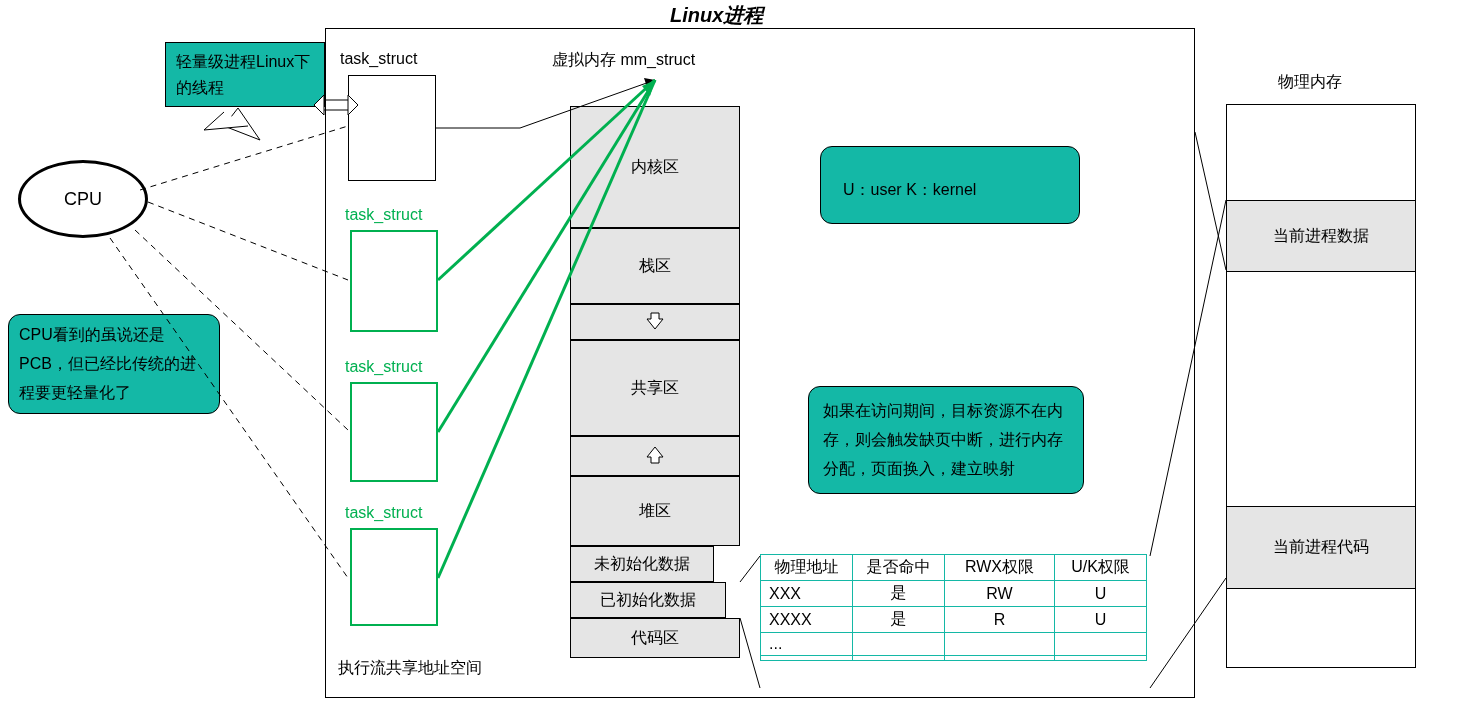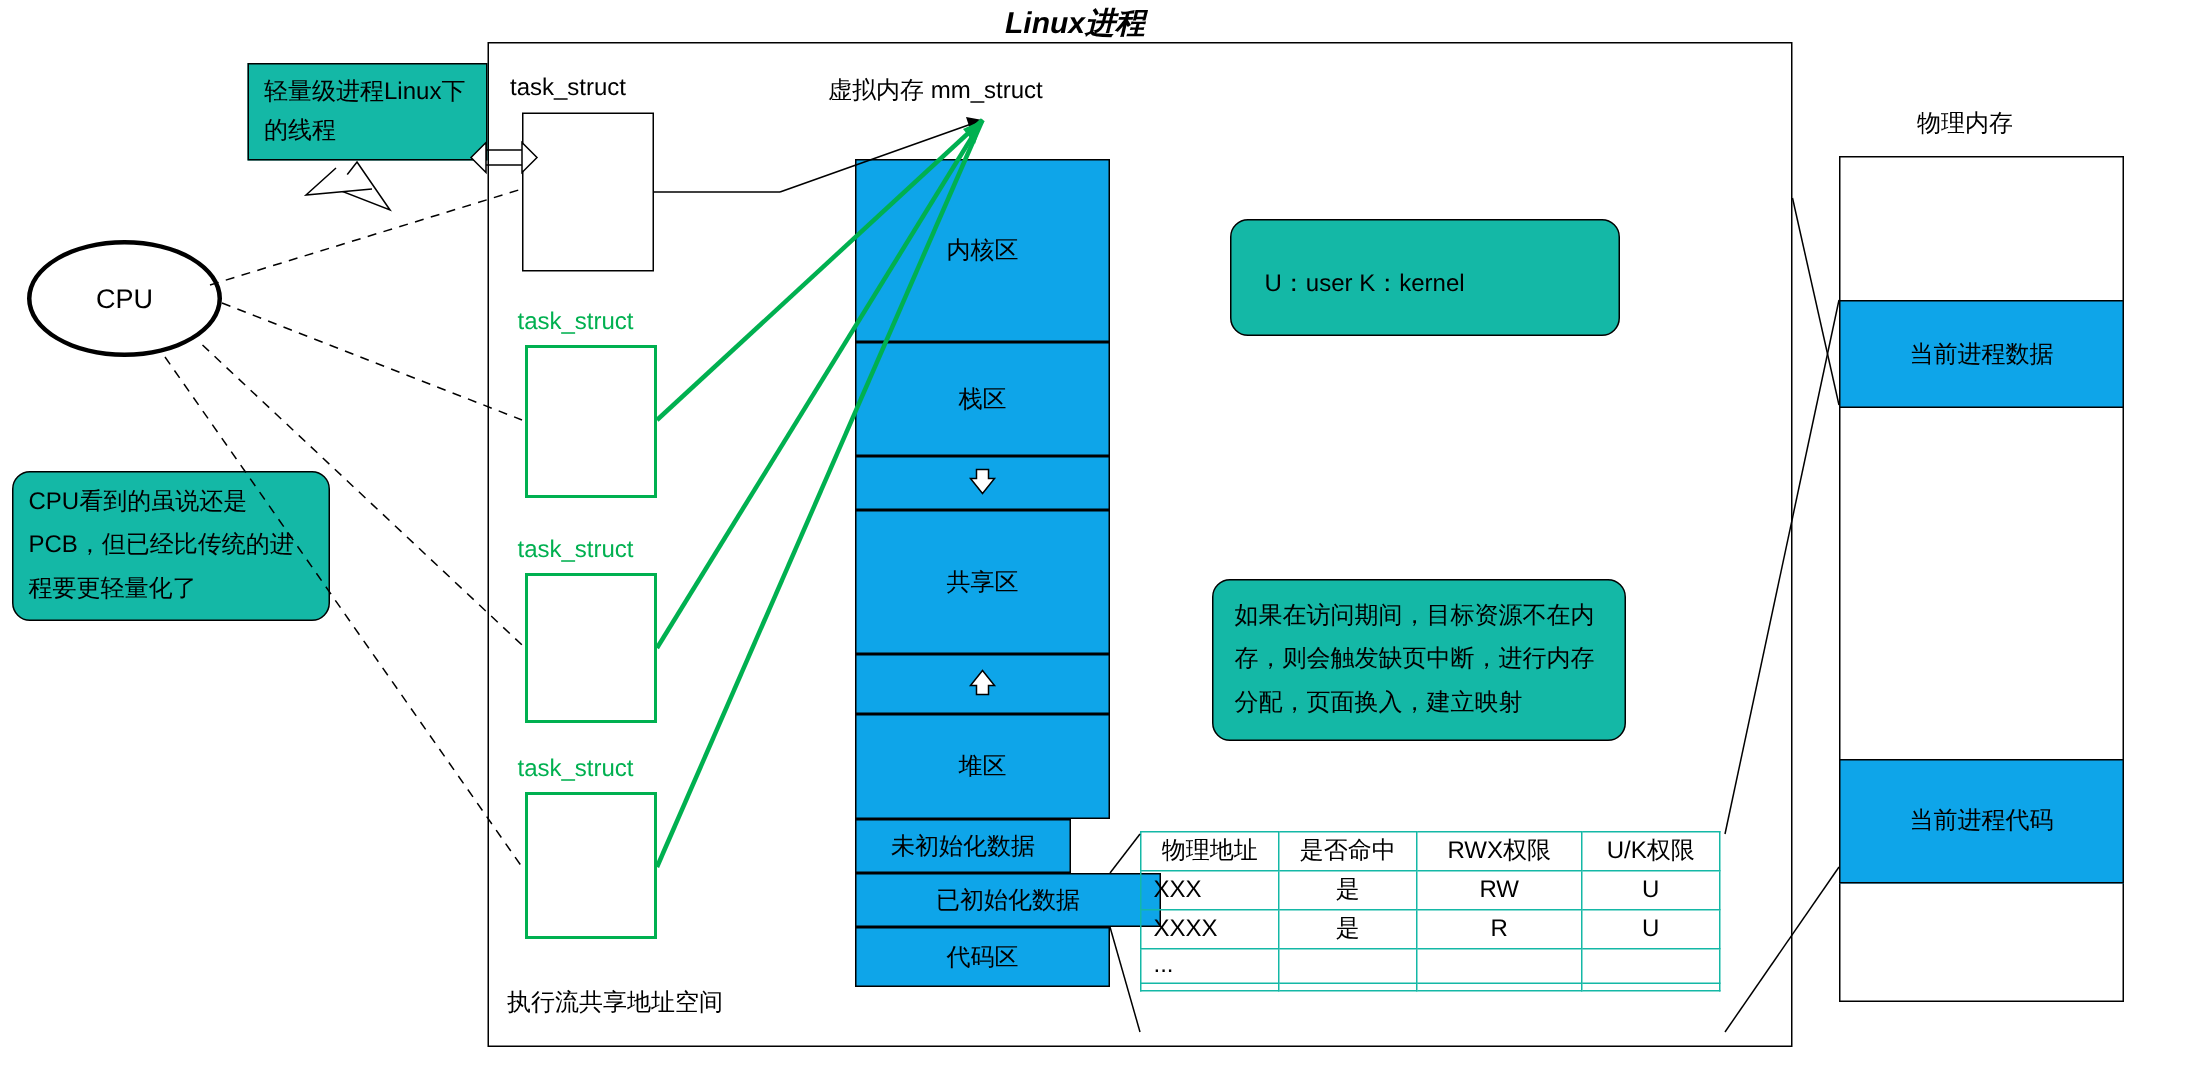--- a/index.html
+++ b/index.html
@@ -10,21 +10,21 @@
     font-size: 16px;
     background: #fff;
     width: 1457px;
     height: 711px;
     position: relative;
   }
   .abs { position: absolute; }
   .box-black { border: 1px solid #000; background: #fff; }
   .box-green { border: 2.5px solid #00b050; background: #fff; }
   .rounded { border-radius: 12px; }
-  .cell { border: 1px solid #000; background:#0ea5e9; display:flex; align-items:center; justify-content:center; }
+  .cell { border: 1px solid #000; background:#e5e5e5; display:flex; align-items:center; justify-content:center; }
   .watermark { color: #ddd; font-size: 11px; }
   svg.overlay { position:absolute; left:0; top:0; pointer-events:none; }
   .tbl { border-collapse: collapse; }
   .tbl td, .tbl th { border: 1px solid #14b8a6; padding: 2px 8px; font-weight: normal; text-align:center; }
   .speech { border:1px solid #000; background:#14b8a6; padding:6px 10px; }
 </style>
 </head>
 <body>
 
 <div class="abs" style="left:670px; top:2px; font-style:italic; font-weight:bold; font-size:20px;">Linux进程</div>
@@ -62,21 +62,21 @@
     </svg>
 </div>
 <div class="abs cell" style="left:570px; top:340px; width:170px; height:96px;">共享区</div>
 <div class="abs cell" style="left:570px; top:436px; width:170px; height:40px;">
   <svg width="22" height="22">
       <path d="M11 2 L19 12 L15 12 L15 18 L7 18 L7 12 L3 12 Z" fill="#fff" stroke="#000"></path>
     </svg>
 </div>
 <div class="abs cell" style="left:570px; top:476px; width:170px; height:70px;">堆区</div>
 <div class="abs cell" style="left:570px; top:546px; width:144px; height:36px;">未初始化数据</div>
-<div class="abs cell" style="left:570px; top:582px; width:204px; height:36px;">已初始化数据</div>
+<div class="abs cell" style="left:570px; top:582px; width:156px; height:36px;">已初始化数据</div>
 <div class="abs cell" style="left:570px; top:618px; width:170px; height:40px;">代码区</div>
 
 <div class="abs speech rounded" style="left:820px; top:146px; width:260px; line-height:1.9; padding:18px 22px;">
   <div style="height:10px;"></div>
   <div>U：user  K：kernel</div>
 </div>
 
 <div class="abs speech rounded" style="left:808px; top:386px; width:276px; line-height:1.8; padding:10px 14px;">如果在访问期间，目标资源不在内存，则会触发缺页中断，进行内存分配，页面换入，建立映射</div>
 
 <table class="abs tbl" style="left:760px; top:554px;">

